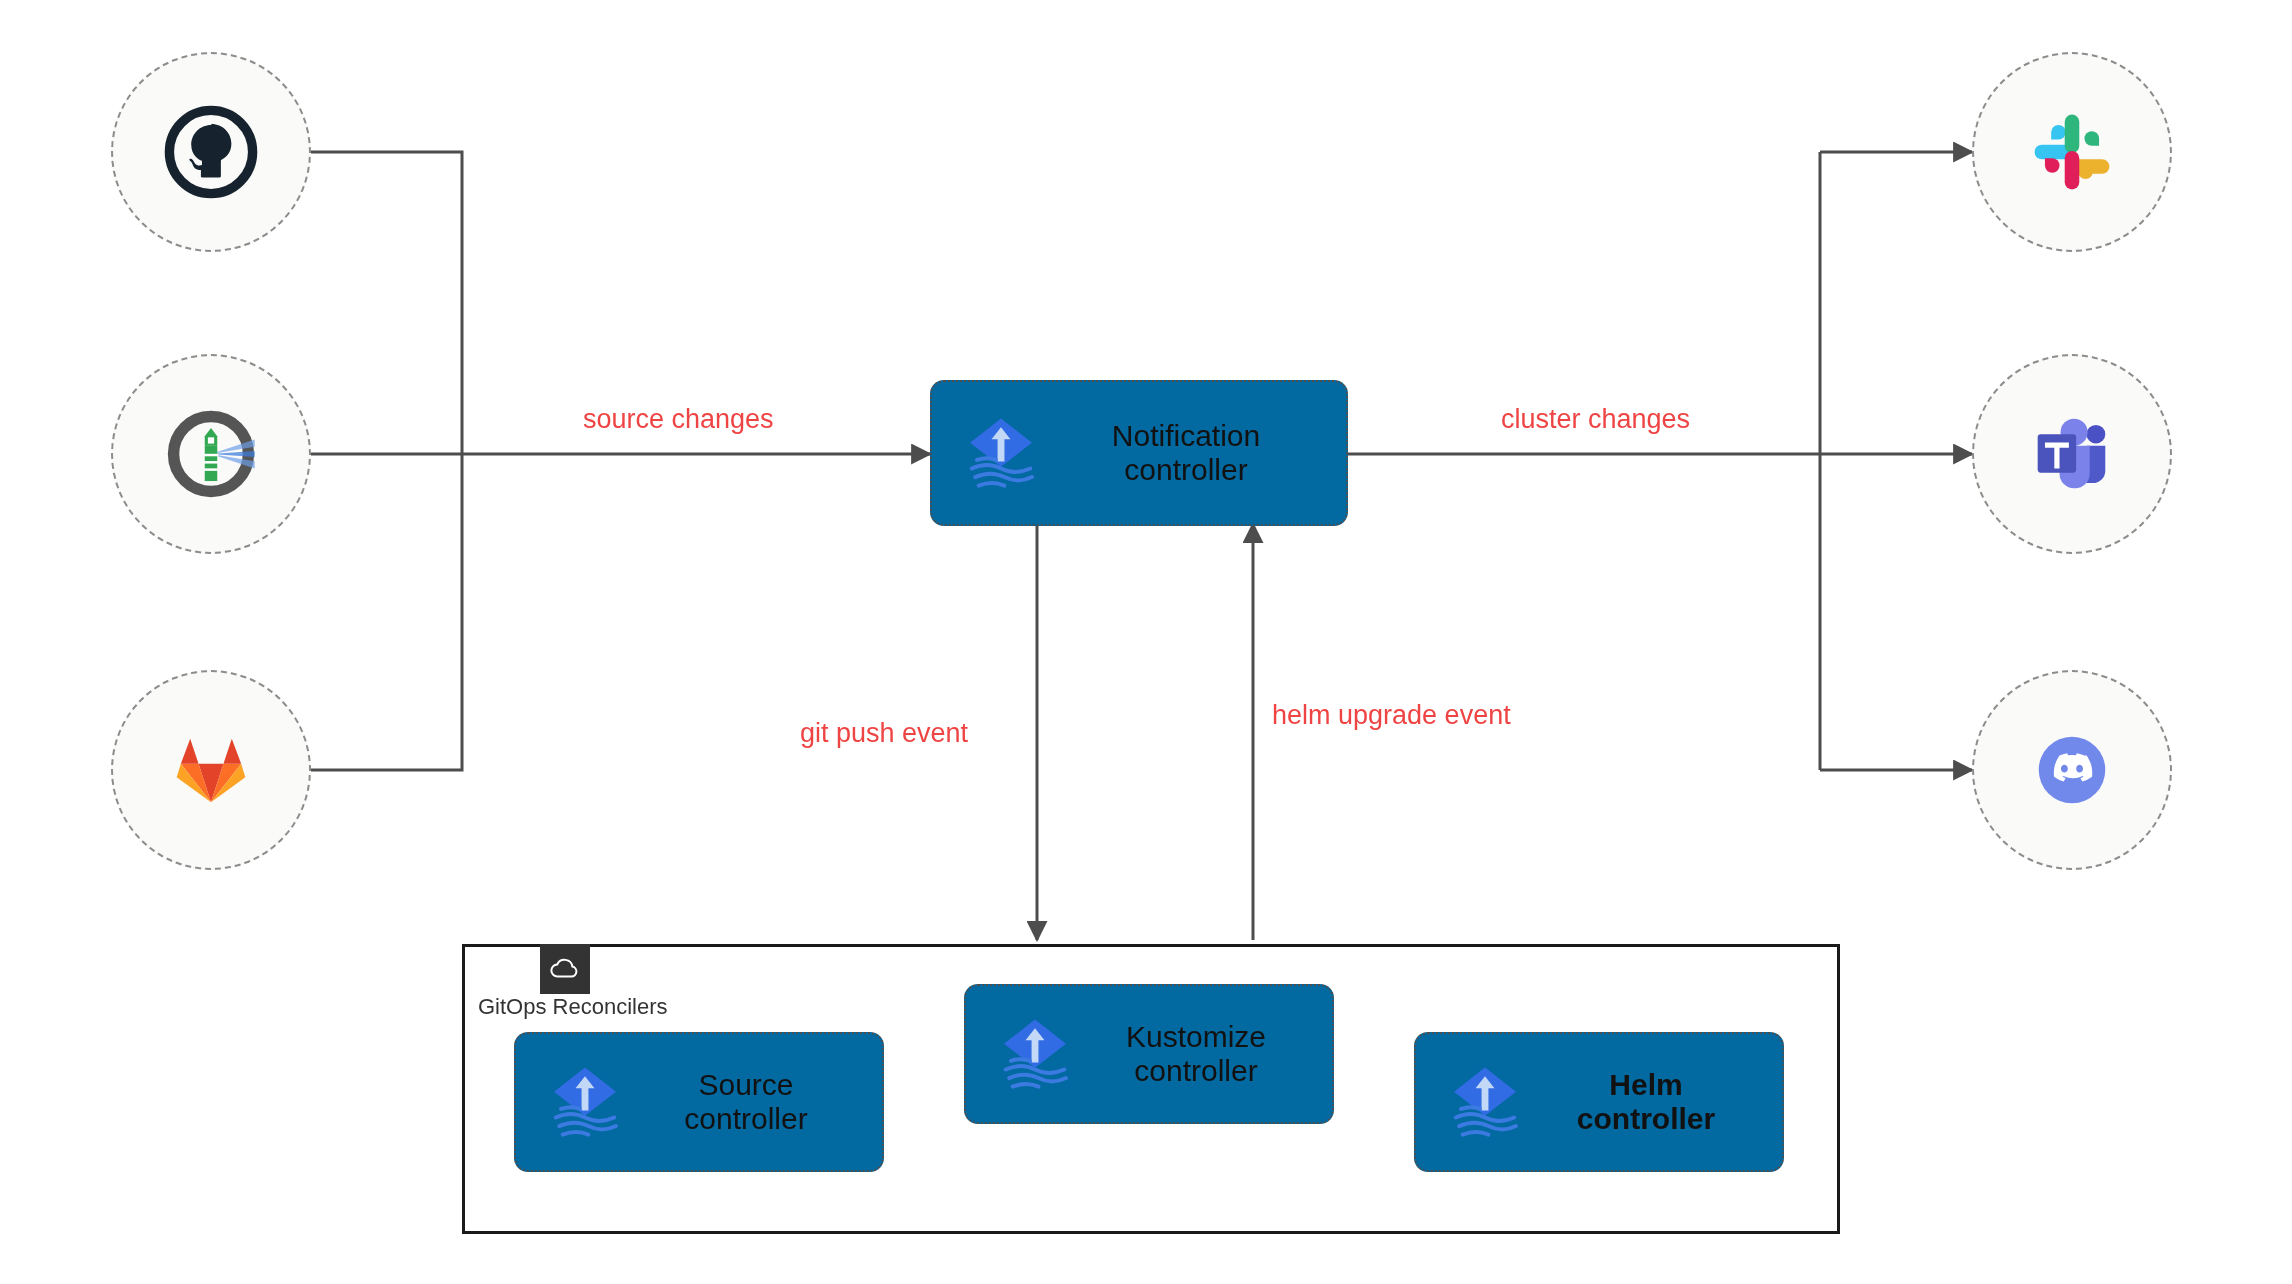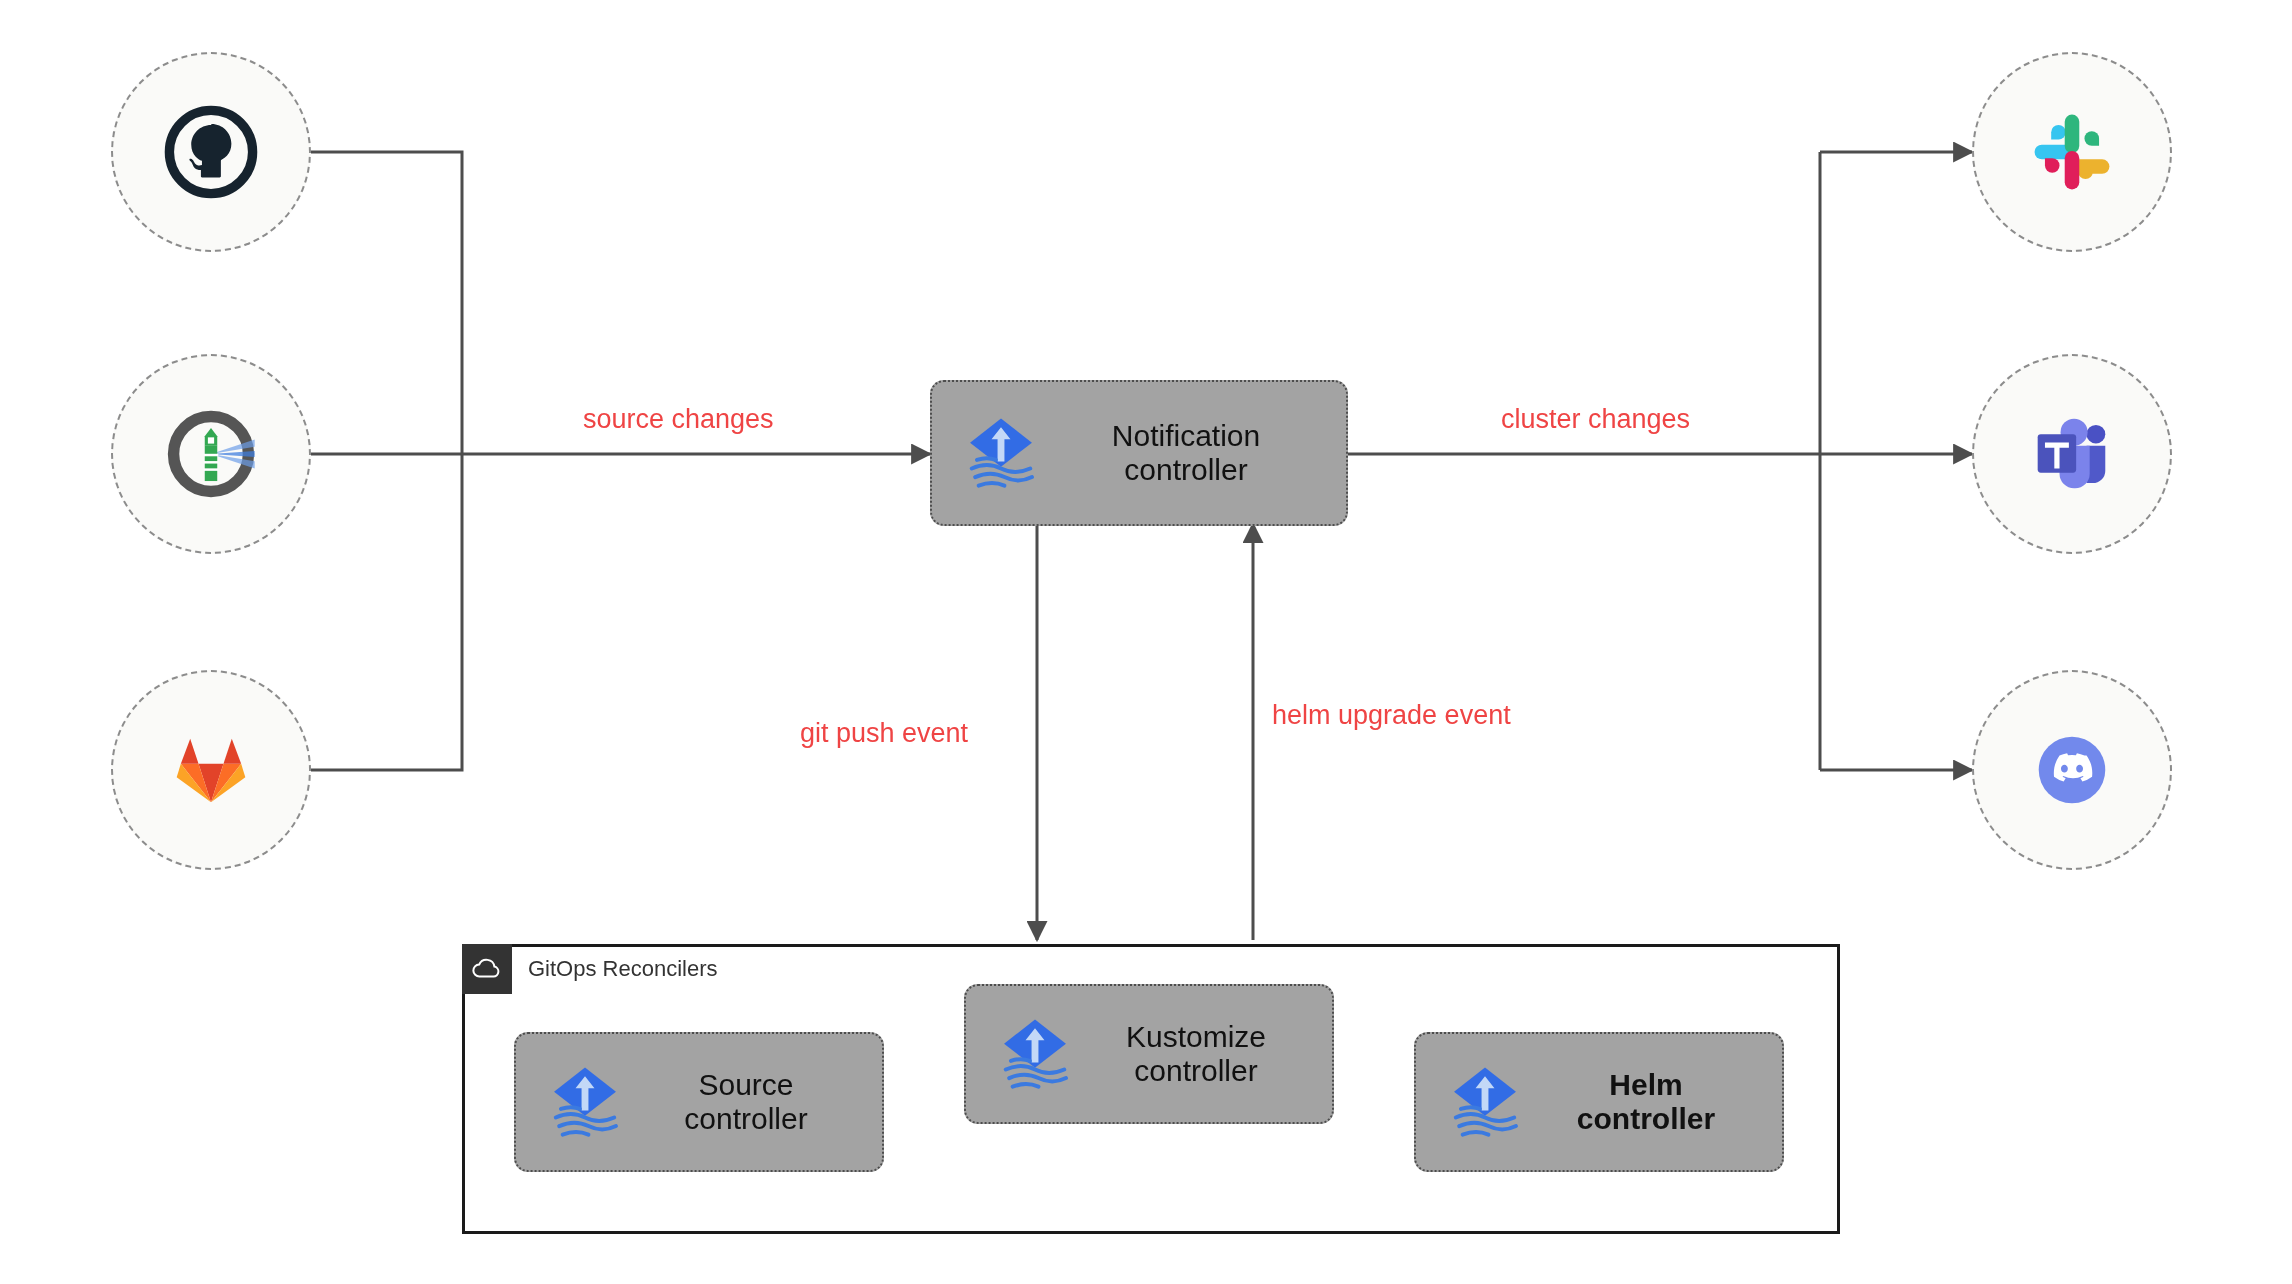--- a/index.html
+++ b/index.html
@@ -41,21 +41,21 @@
   }
   .logo-node .glyph {
     width: 104px;
     height: 104px;
     display: block;
   }
 
   
   .ctrl-box {
     position: absolute;
-    background: #a3a3a3;
+    background: #0369a1;
     border: 2px dotted #4d4d4d;
     border-radius: 14px;
     box-sizing: border-box;
     display: flex;
     align-items: center;
   }
   .ctrl-box .flux-logo {
     width: 86px;
     height: 86px;
     flex: 0 0 auto;
@@ -82,20 +82,21 @@
     background: #ffffff;
     box-sizing: border-box;
   }
   #gitops-header {
     position: absolute;
     left: 462px;
     top: 944px;
     height: 50px;
     display: flex;
     align-items: center;
+    flex-direction: column;
   }
   #gitops-header .hdr-icon {
     width: 50px;
     height: 50px;
     background: #333333;
     display: flex;
     align-items: center;
     justify-content: center;
     flex: 0 0 auto;
   }

